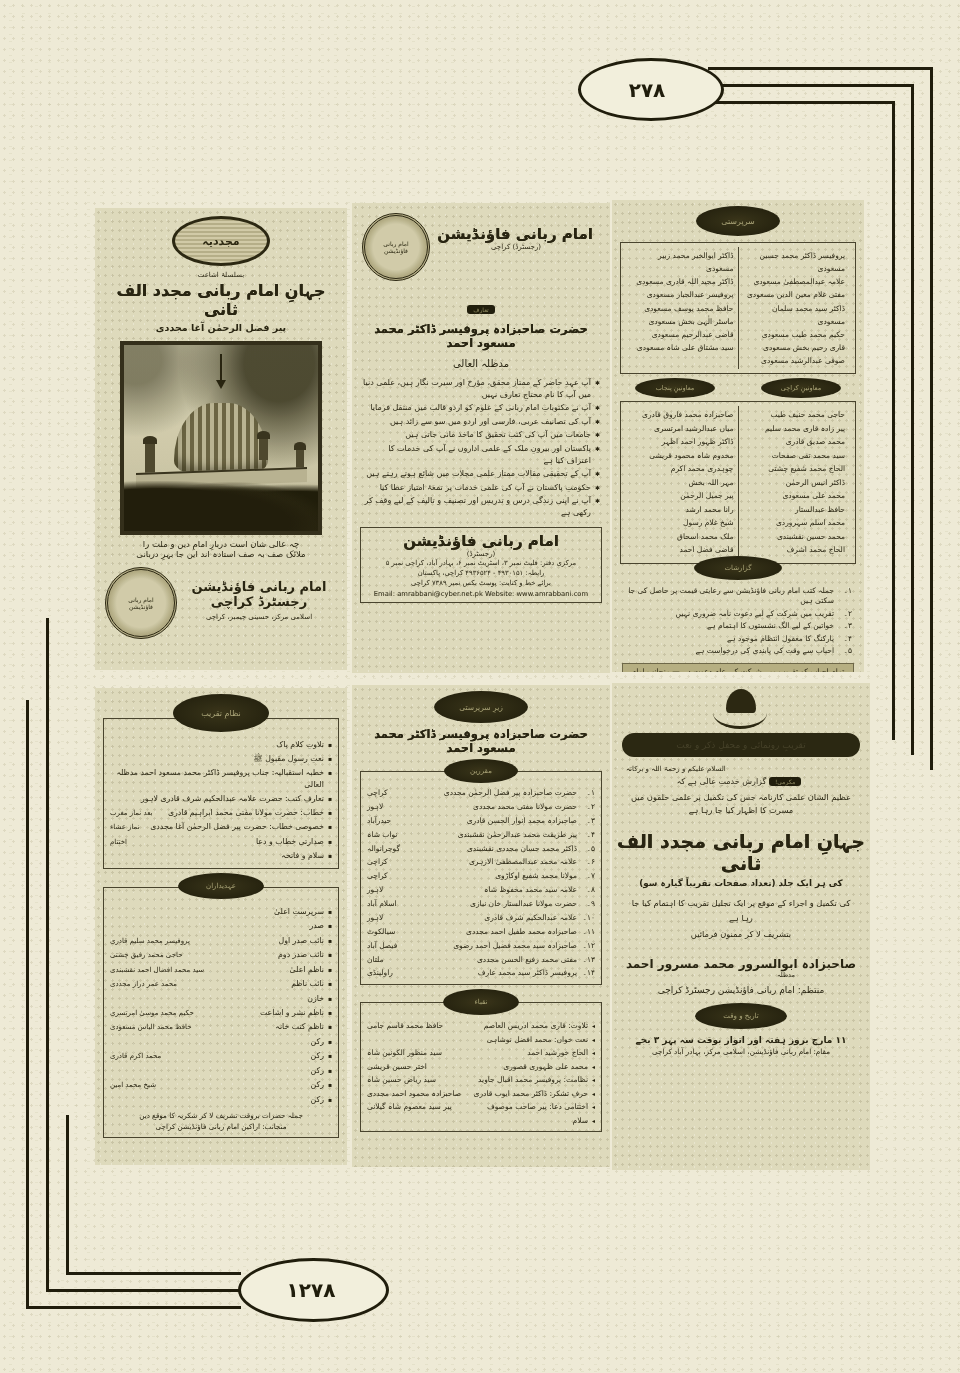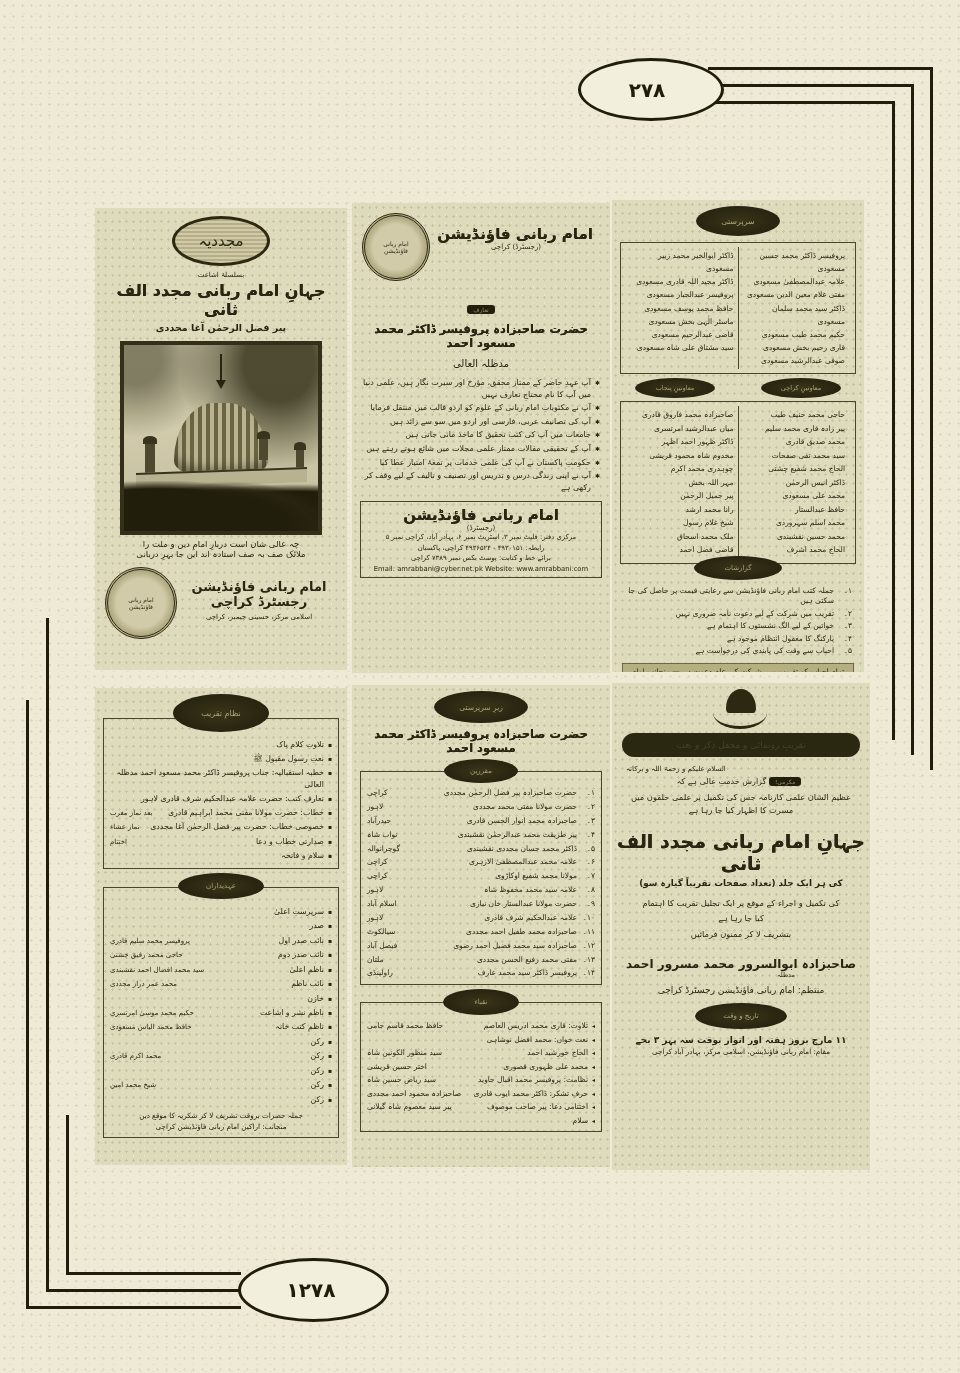--- a/index.html
+++ b/index.html
@@ -79,21 +79,21 @@
   <div class="brk" style="left:66px;top:1115px;width:172px;height:157px;border-left-width:3px;border-bottom-width:3px;"></div>
 
   <div class="pgoval" style="left:578px;top:58px;width:132px;height:57px;font-size:20px;letter-spacing:8px;padding-right:8px;">
     <span>۲۷۸</span>
   </div>
   <div class="pgoval" style="left:238px;top:1258px;width:140px;height:58px;font-size:20px;letter-spacing:5px;padding-right:5px;">
     <span>۱۲۷۸</span>
   </div>
 
   <div class="panel" style="left:95px;top:208px;width:252px;height:462px;">
-    <div class="doval" style="width:92px;height:44px;margin-top:8px;background:repeating-linear-gradient(0deg,#cfc9a6 0 2px,#b4ad88 2px 4px);border:3px solid #2e2a14;color:#2e2a14;font-size:15px;font-weight:normal;">
+    <div class="doval" style="width:92px;height:44px;margin-top:8px;background:repeating-linear-gradient(0deg,#cfc9a6 0 2px,#b4ad88 2px 4px);border:3px solid #2e2a14;color:#2e2a14;font-size:11px;font-weight:bold;">
       <span>مجددیہ</span>
     </div>
     <div class="ln small" style="margin-top:5px;">بسلسلۂ اشاعت</div>
     <div class="caltitle" style="font-size:16px;margin:2px 6px;">جہانِ امام ربانی مجدد الف ثانی</div>
     <div class="ln" style="font-size:9.5px;font-weight:bold;margin-top:3px;">پیر فضل الرحمٰن آغا مجددی</div>
     <div class="photo">
       <div class="finial"></div>
       <div class="dome"></div>
       <div class="tower t1"></div>
       <div class="tower t2"></div>
@@ -134,20 +134,24 @@
           <span class="blt">✱</span>
           <span class="rt">آپ نے مکتوباتِ امام ربانی کے علوم کو اردو قالب میں منتقل فرمایا</span>
         </div>
         <div class="row">
           <span class="blt">✱</span>
           <span class="rt">آپ کی تصانیف عربی، فارسی اور اردو میں سو سے زائد ہیں</span>
         </div>
         <div class="row">
           <span class="blt">✱</span>
           <span class="rt">جامعات میں آپ کی کتب تحقیق کا ماخذ مانی جاتی ہیں</span>
+        </div>
+        <div class="row">
+          <span class="blt">✱</span>
+          <span class="rt">پاکستان اور بیرونِ ملک کے علمی اداروں نے آپ کی خدمات کا اعتراف کیا ہے</span>
         </div>
         <div class="row">
           <span class="blt">✱</span>
           <span class="rt">آپ کے تحقیقی مقالات ممتاز علمی مجلات میں شائع ہوتے رہتے ہیں</span>
         </div>
         <div class="row">
           <span class="blt">✱</span>
           <span class="rt">حکومتِ پاکستان نے آپ کی علمی خدمات پر تمغۂ امتیاز عطا کیا</span>
         </div>
         <div class="row">
@@ -531,21 +535,21 @@
     <div style="font-size:7px;text-align:left;padding:4px 14px 0;">السلام علیکم و رحمۃ اللہ و برکاتہ</div>
     <div class="ln" style="font-size:8px;margin-top:4px;">
       <span class="chip">مکرمی!</span>
       <span>گزارش خدمتِ عالی ہے کہ</span>
     </div>
     <div style="font-size:8.3px;line-height:1.6;padding:5px 10px 0;text-align:center;">
         <div>عظیم الشان علمی کارنامہ جس کی تکمیل پر علمی حلقوں میں مسرت کا اظہار کیا جا رہا ہے</div>
       </div>
     <div class="caltitle" style="font-size:19px;margin:12px 4px 2px;">جہانِ امام ربانی مجدد الف ثانی</div>
     <div class="ln" style="font-size:8.8px;font-weight:bold;margin-top:4px;">کی ہر ایک جلد (تعداد صفحات تقریباً گیارہ سو)</div>
-    <div style="font-size:8.3px;line-height:1.9;padding:8px 27px 0;text-align:center;">
+    <div style="font-size:8.3px;line-height:1.9;padding:8px 16px 0;text-align:center;">
         <div>کی تکمیل و اجراء کے موقع پر ایک تجلیل تقریب کا اہتمام کیا جا رہا ہے</div>
         <div>بتشریف لا کر ممنون فرمائیں</div>
       </div>
     <div class="ln" style="font-size:12px;font-weight:bold;margin-top:14px;">صاحبزادہ ابوالسرور محمد مسرور احمد</div>
     <div class="ln" style="font-size:6.5px;text-align:center;padding-left:90px;">مدظلہ</div>
     <div class="ln" style="font-size:9px;margin-top:6px;">منتظم: امام ربانی فاؤنڈیشن رجسٹرڈ کراچی</div>
     <div class="doval" style="width:92px;height:26px;margin-top:8px;font-size:7px;">
       <span>تاریخ و وقت</span>
     </div>
     <div class="ln" style="font-size:9px;font-weight:bold;margin-top:6px;">۱۱ مارچ بروز ہفتہ اور اتوار بوقت سہ پہر ۳ بجے</div>

